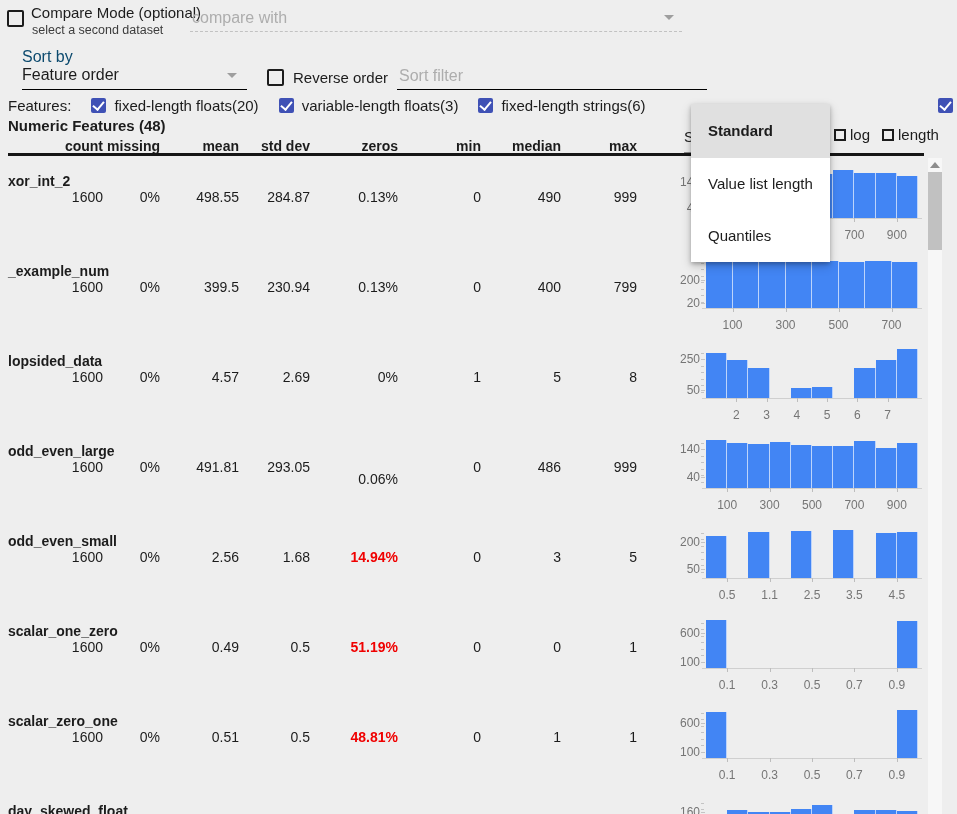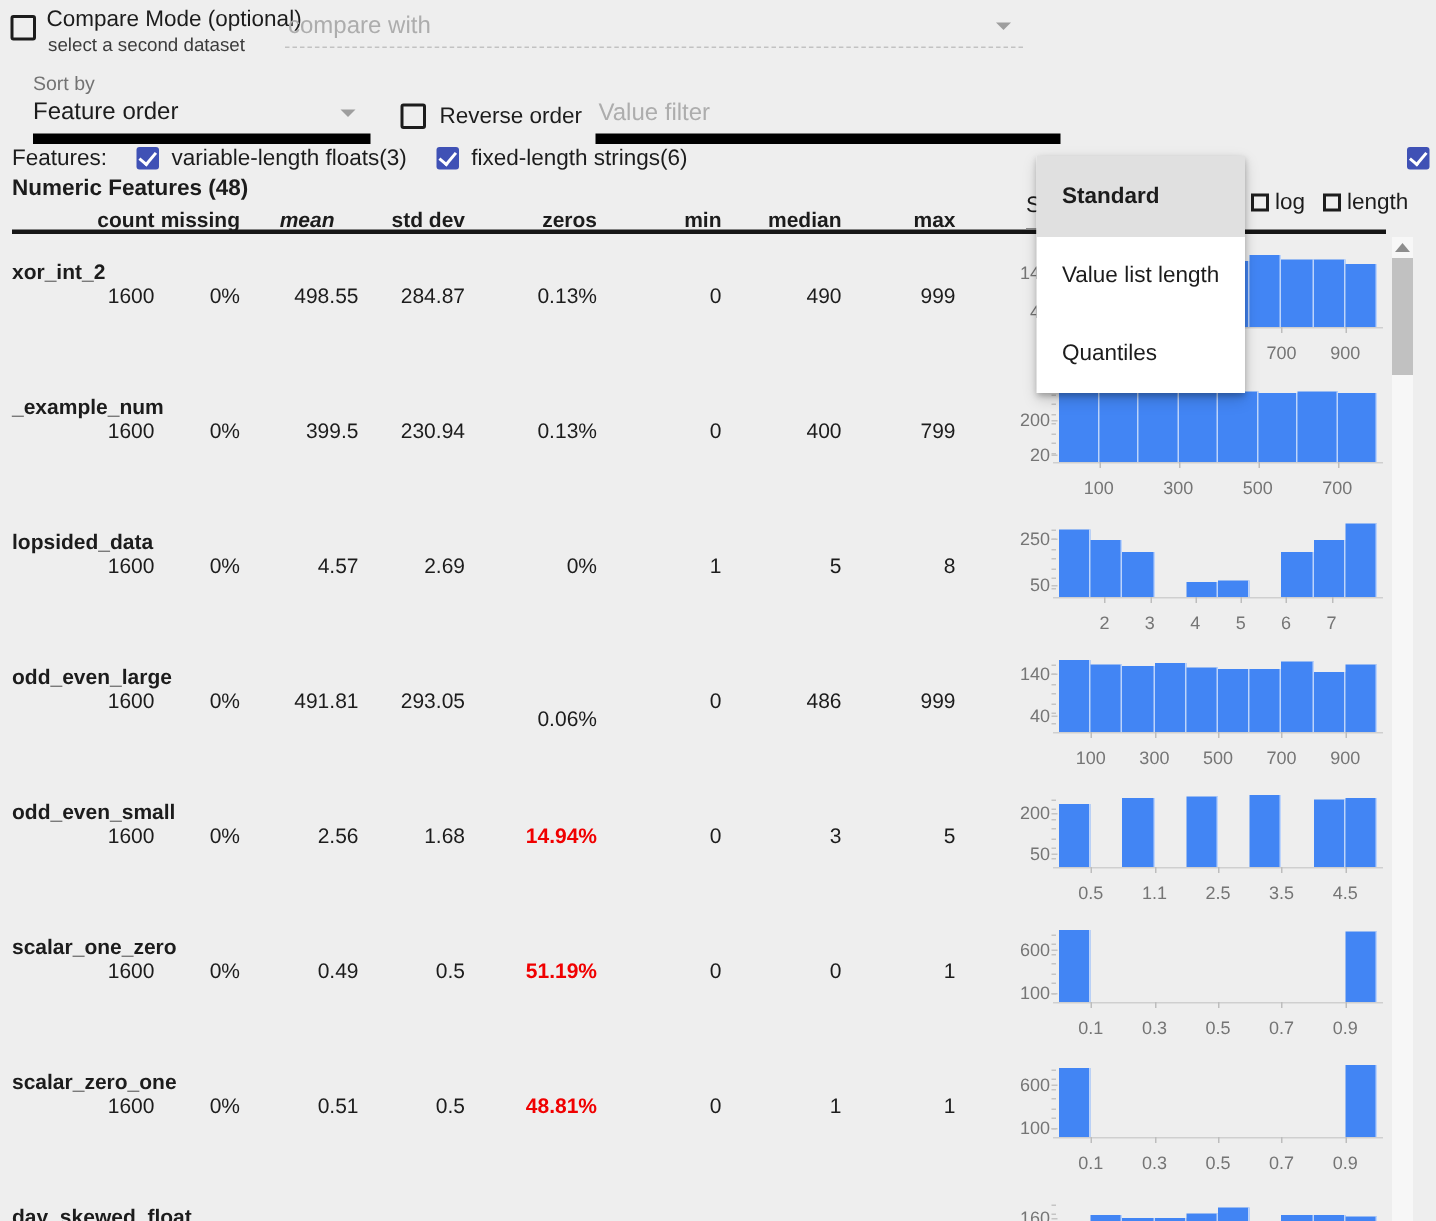--- a/index.html
+++ b/index.html
@@ -11,21 +11,21 @@
   .abs{position:absolute}
   
   .cbx{width:15px;height:15px;border-radius:2px;background:#3f51b5;position:relative;display:inline-block;flex:none}
   .cbx::after{content:"";position:absolute;left:4px;top:1px;width:5px;height:9px;border:solid #fff;border-width:0 2px 2px 0;transform:rotate(40deg)}
   .cbx-empty{width:13px;height:13px;border:2px solid #1c1c1c;border-radius:2px;background:transparent;display:inline-block;flex:none}
   .cbx-mini{width:8px;height:8px;border:2px solid #1c1c1c;display:inline-block;flex:none;margin-right:4px}
   
   .ph{color:#adadad;font-size:16px}
   .arrow-down{width:0;height:0;border-left:5px solid transparent;border-right:5px solid transparent;border-top:5px solid #9e9e9e;display:inline-block}
   .compare-select{border-bottom:1px dashed #c2c2c2;height:28px}
-  .uline{border-bottom:7px solid #000000}
+  .uline{border-bottom:1px solid #000000}
   
   #features-row{left:8px;top:97px;right:4px;display:flex;align-items:center;font-size:15px}
   .feat-item{display:flex;align-items:center;gap:8px;margin-left:20px}
   .feat-item:last-child{margin-left:auto}
   
   .hline{left:8px;top:153px;width:916px;height:3px;background:#161616}
   .colhead{position:absolute;top:0;width:110px;text-align:right;font-weight:bold}
   
   #chart-menu{left:691px;top:104px;width:139px;background:#fff;z-index:30;
     box-shadow:0 2px 4px rgba(0,0,0,.25),0 4px 10px rgba(0,0,0,.18);font-size:15px}
@@ -46,21 +46,21 @@
   .xtick-mark{position:absolute;top:56px;width:1px;height:4px;background:#bdbdbd}
   .ytick-mark{position:absolute;left:31px;width:4px;height:1px;background:#c4c4c4}
   
   #log-expand{left:834px;top:126px;display:flex;align-items:center;gap:12px;font-size:15px}
   .lx{display:flex;align-items:center}
   
   #scroll-track{left:928px;top:158px;width:14px;height:656px;background:#f7f7f7;z-index:20}
   #scroll-up{position:absolute;left:2px;top:4px;width:0;height:0;border-left:5px solid transparent;border-right:5px solid transparent;border-bottom:6px solid #8d8d8d}
   #scroll-thumb{position:absolute;left:0;top:14px;width:14px;height:78px;background:#c1c1c1}
   
-  .small-grey{font-size:13px;color:#737373}
+  .small-grey{font-size:16px;color:#0c4a6e}
   #chart-select-behind{left:684px;top:128px;width:96px;height:24px;font-size:15px;border-bottom:1px solid #8a8a8a;z-index:1;overflow:hidden;white-space:nowrap}
 </style>
 </head>
 <body>
 
 <div class="cbx-empty abs" style="left:7px;top:10px"></div>
 <div class="abs" style="left:31px;top:4px;font-size:15px">Compare Mode (optional)</div>
 <div class="abs" style="left:32px;top:23px;font-size:12.5px;color:#3c3c3c">select a second dataset</div>
 
 <div class="abs compare-select" style="left:190px;top:3px;width:492px">
@@ -71,43 +71,47 @@
 <div class="abs small-grey" style="left:22px;top:48px">Sort by</div>
 <div class="abs uline" style="left:22px;top:62px;width:225px;height:27px">
   <span class="abs" style="left:0;top:4px;font-size:16px">Feature order</span>
   <span class="arrow-down abs" style="right:10px;top:11px"></span>
 </div>
 <div class="abs" style="left:267px;top:69px;display:flex;align-items:center;gap:9px;font-size:15px">
   <span class="cbx-empty"></span>
   <span>Reverse order</span>
 </div>
 <div class="abs uline" style="left:397px;top:62px;width:310px;height:27px">
-  <span class="ph abs" style="left:2px;top:5px">Value filter</span>
+  <span class="ph abs" style="left:2px;top:5px">Sort filter</span>
 </div>
 
 <div class="abs" id="features-row">
   <span>Features:</span>
     <span class="feat-item">
       <span class="cbx"></span>
+      <span>fixed-length floats(20)</span>
+    </span>
+    <span class="feat-item">
+      <span class="cbx"></span>
       <span>variable-length floats(3)</span>
     </span>
     <span class="feat-item">
       <span class="cbx"></span>
       <span>fixed-length strings(6)</span>
     </span>
     <span class="feat-item">
       <span class="cbx"></span>
     </span>
   </div>
 
 <div class="abs" style="left:8px;top:117px;font-size:15px;font-weight:bold">Numeric Features (48)</div>
 <div class="abs" id="col-headers" style="left:0;top:138px;width:660px;height:16px">
     <span class="colhead" style="left: -7px;">count</span>
     <span class="colhead" style="left: 50px;">missing</span>
-    <span class="colhead" style="left: 113px; font-style: italic;">mean</span>
+    <span class="colhead" style="left: 129px;">mean</span>
     <span class="colhead" style="left: 200px;">std dev</span>
     <span class="colhead" style="left: 288px;">zeros</span>
     <span class="colhead" style="left: 371px;">min</span>
     <span class="colhead" style="left: 451px;">median</span>
     <span class="colhead" style="left: 527px;">max</span>
   </div>
 <div class="abs hline"></div>
 
 <div class="abs" id="chart-select-behind"><span>Standard</span></div>
 

